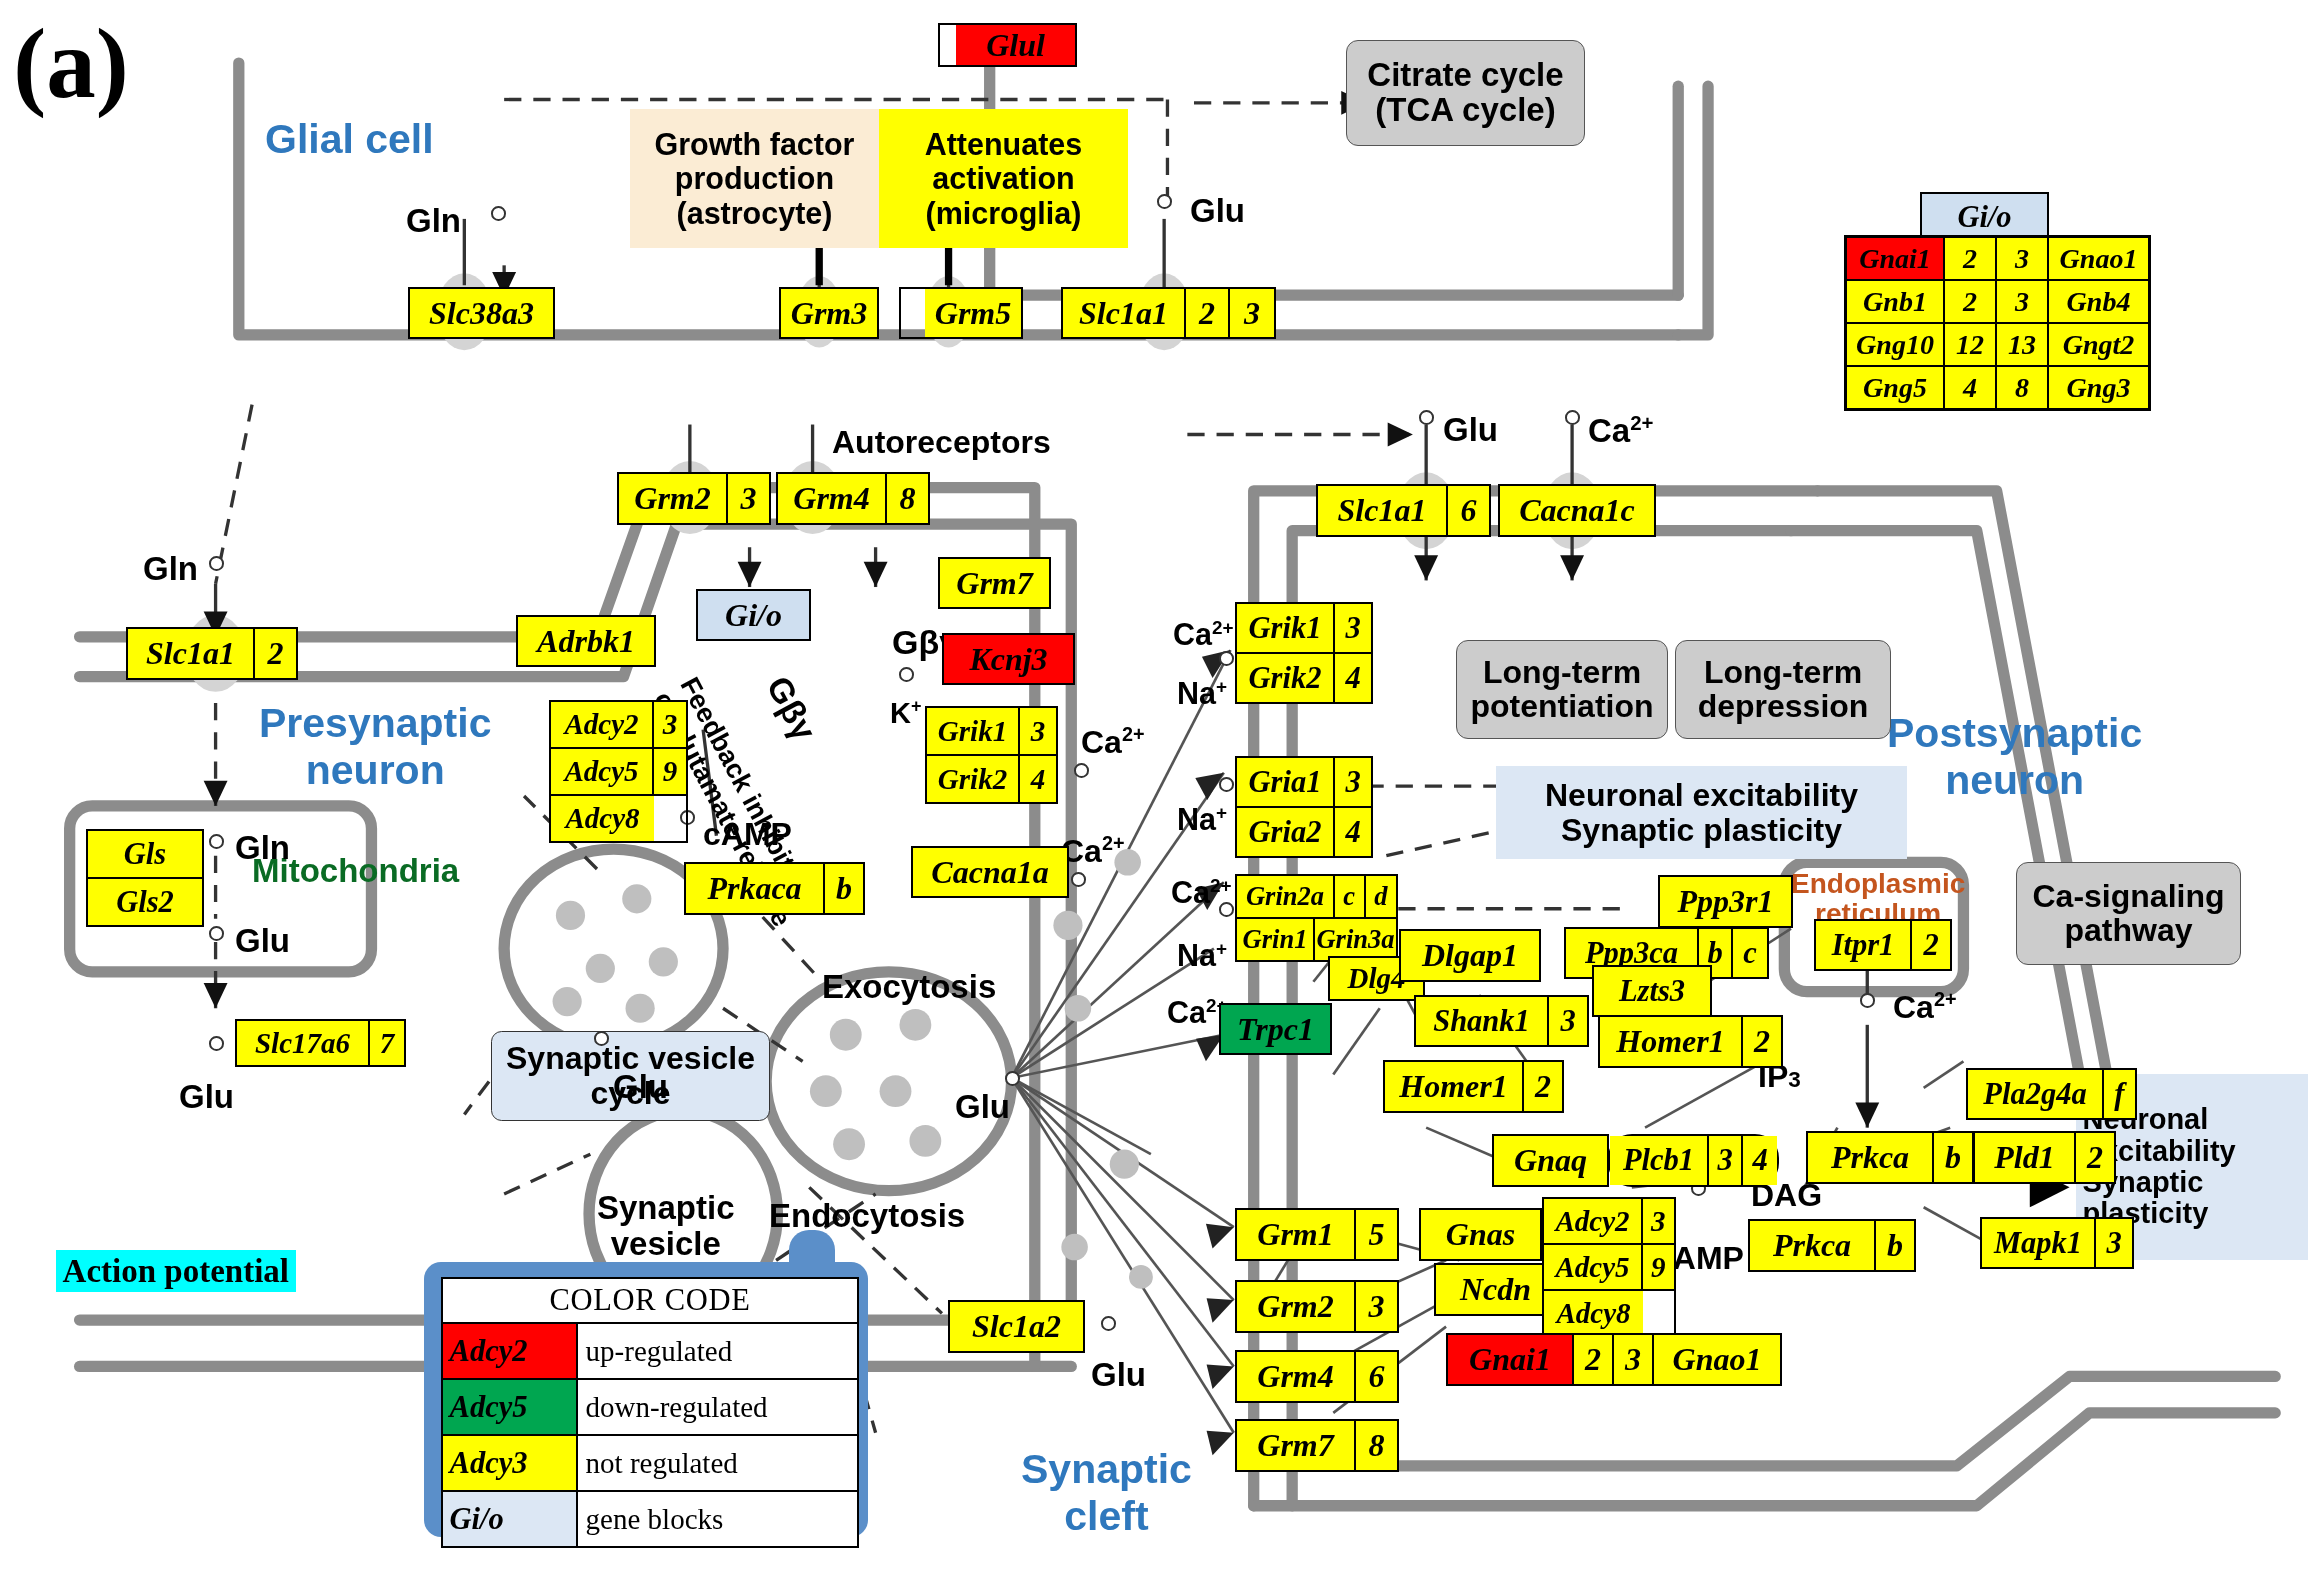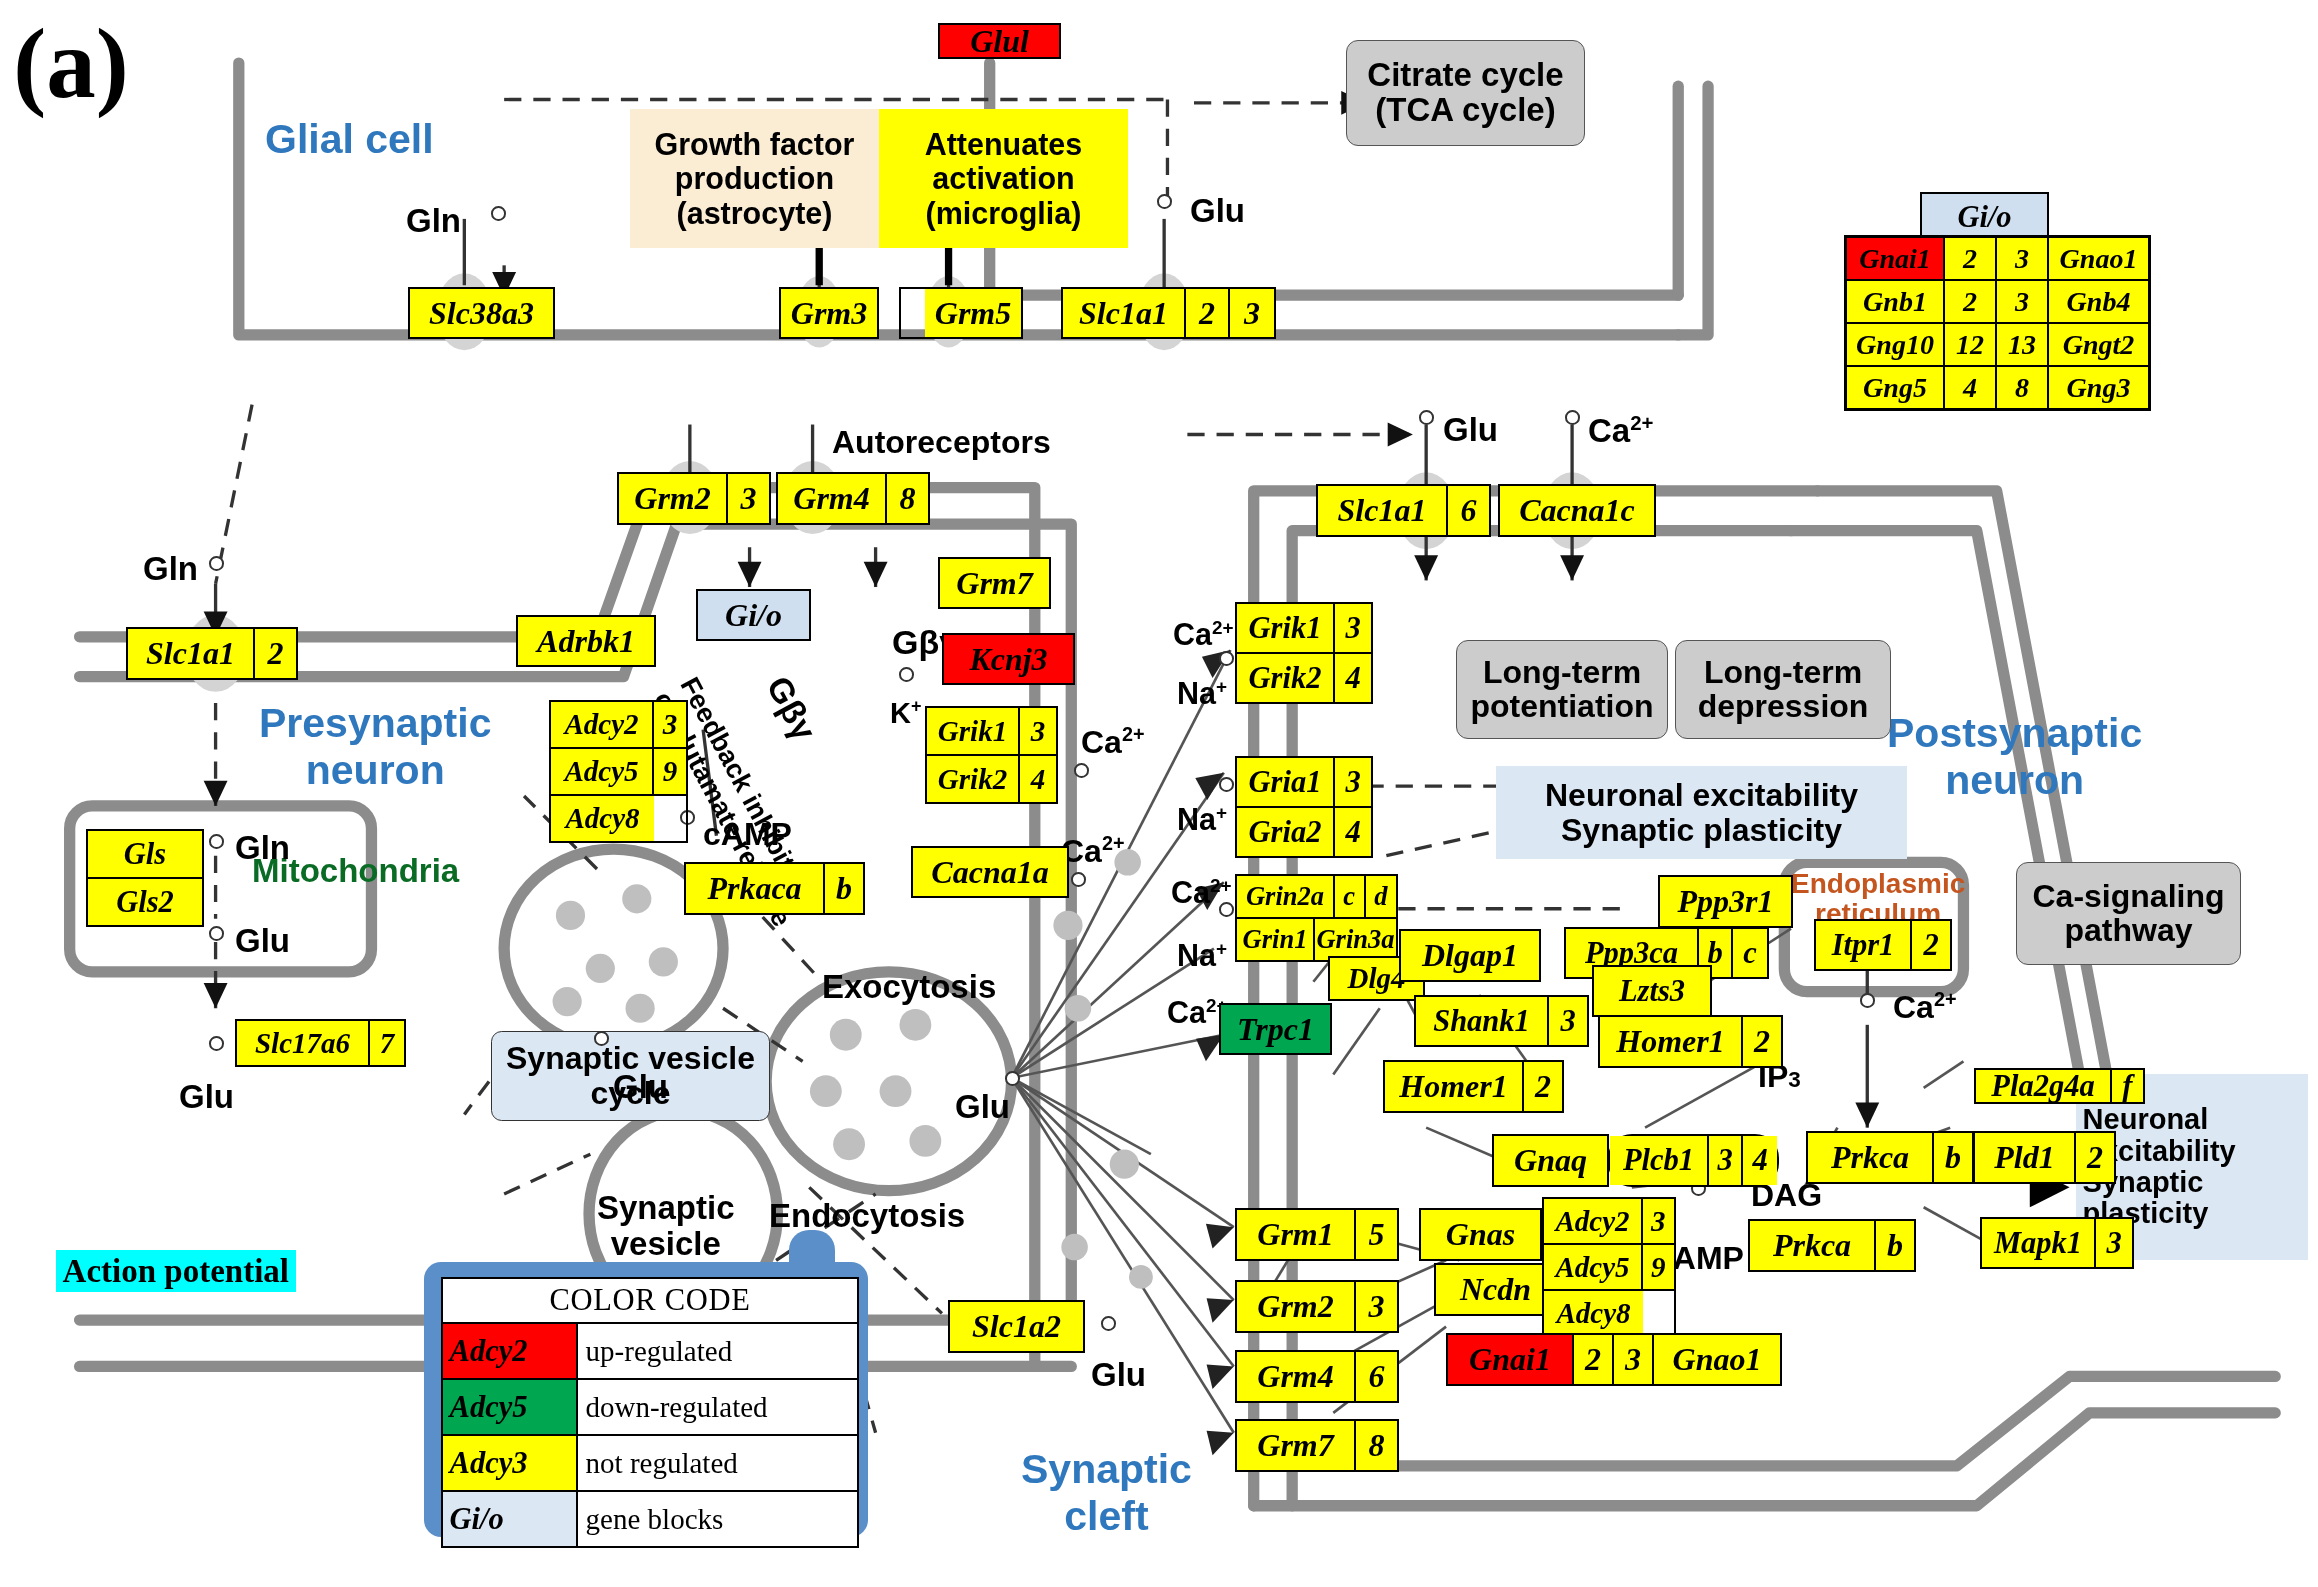--- a/index.html
+++ b/index.html
@@ -364,21 +364,21 @@
 
   <div class="lbl" style="left:1751px;top:1177px;font-size:32px;">DAG</div>
   <div class="node" style="left:1691px;top:1181px;"></div>
 
   <div class="lbl" style="left:1655px;top:1240px;font-size:32px;">cAMP</div>
   <div class="node" style="left:1628px;top:1199px;"></div>
 
   <div class="lbl" style="left:892px;top:623px;font-size:34px;">Gβγ</div>
   <div class="lbl" style="left:793px;top:670px;font-size:34px;transform:rotate(62deg);transform-origin:left top;">Gβγ</div>
 
-  <div class="gb" style="left:938px;top:23px;height:36px;">
+  <div class="gb" style="left:938px;top:23px;height:44px;padding-left:16px;">
     <div class="cell red" style="width:119px;font-size:32px;">Glul</div>
   </div>
 
   <div class="gb" style="left:408px;top:287px;height:52px;">
     <div class="cell" style="width:143px;font-size:32px;">Slc38a3</div>
   </div>
 
   <div class="gb" style="left:779px;top:287px;height:52px;">
     <div class="cell" style="width:96px;font-size:32px;">Grm3</div>
   </div>
@@ -573,21 +573,21 @@
   <div class="gb" style="left:1814px;top:919px;height:52px;">
     <div class="cell" style="width:96px;font-size:30.5px;">Itpr1</div>
     <div class="cell" style="width:38px;font-size:30.5px;">2</div>
   </div>
 
   <div class="gb" style="left:1806px;top:1131px;height:53px;">
     <div class="cell" style="width:126px;font-size:32px;">Prkca</div>
     <div class="cell" style="width:38px;font-size:32px;">b</div>
   </div>
 
-  <div class="gb" style="left:1966px;top:1068px;height:36px;margin-left:8px;">
+  <div class="gb" style="left:1966px;top:1068px;height:52px;">
     <div class="cell" style="width:136px;font-size:30.5px;">Pla2g4a</div>
     <div class="cell" style="width:30.5px;font-size:30.5px;">f</div>
   </div>
 
   <div class="gb" style="left:1973px;top:1131px;height:53px;">
     <div class="cell" style="width:101px;font-size:32px;">Pld1</div>
     <div class="cell" style="width:38px;font-size:32px;">2</div>
   </div>
 
   <div class="gb" style="left:1980px;top:1217px;height:52px;">

